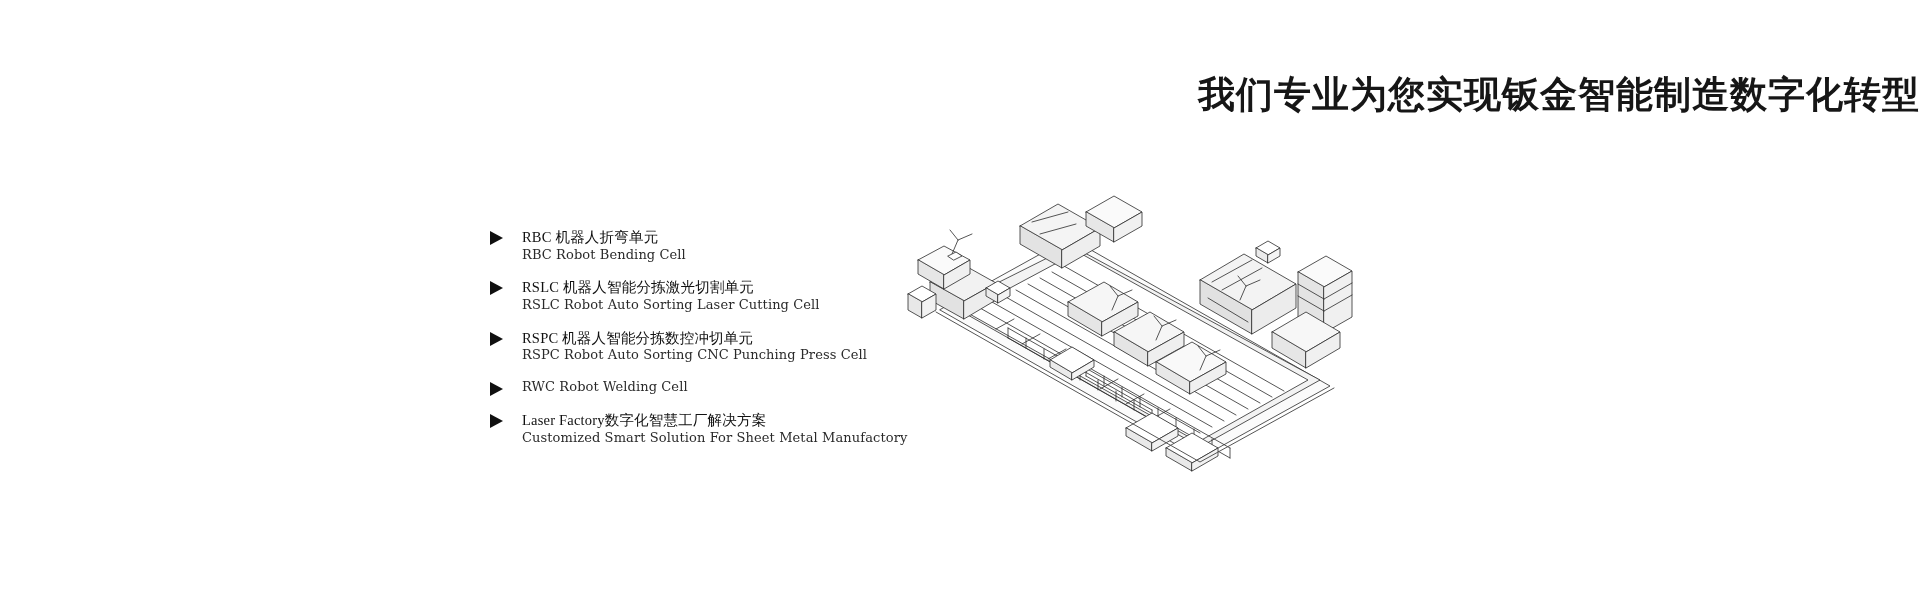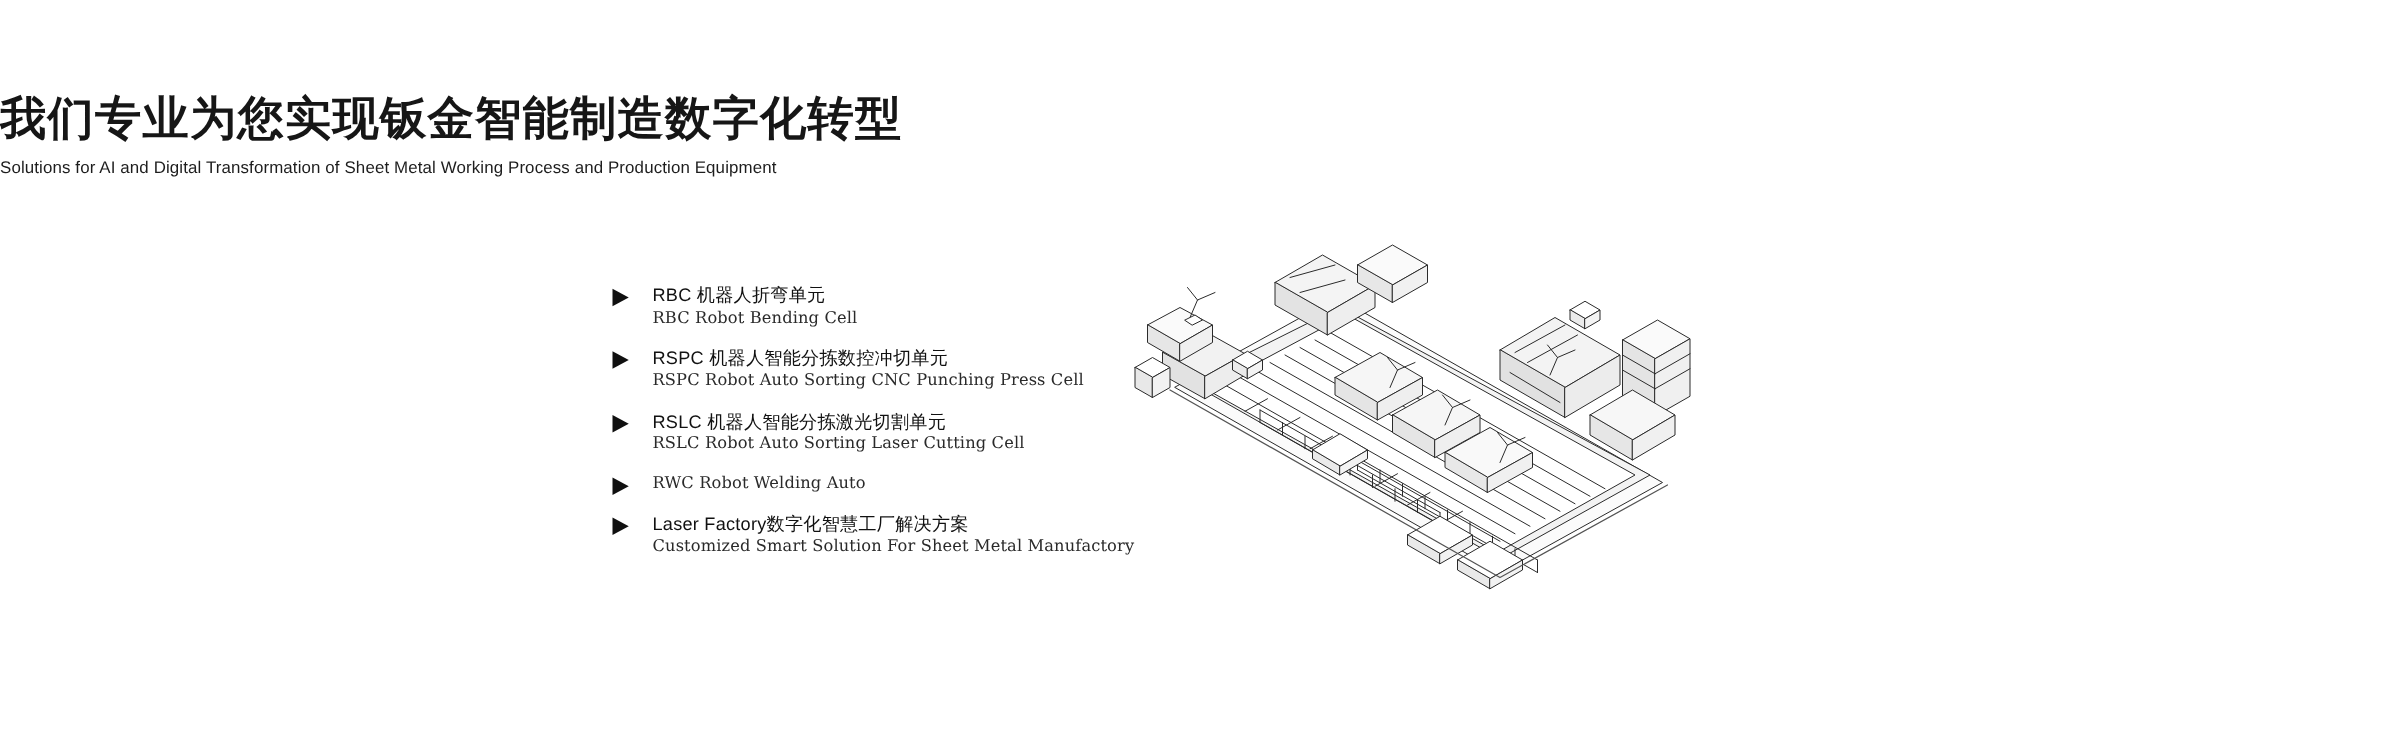--- a/index.html
+++ b/index.html
@@ -15,21 +15,21 @@
     color: #1a1a1a;
     overflow: hidden;
   }
 
   
   .heading-block {
     position: absolute;
     top: 74px;
     left: 0;
     width: 1920px;
-    text-align: left;
+    text-align: right;
   }
   .headline-cn {
     font-family: "DejaVu Sans", "Liberation Sans", sans-serif;
     font-weight: bold;
     font-size: 37px;
     letter-spacing: 1px;
     color: #161616;
     line-height: 1.15;
     white-space: nowrap;
   }
@@ -60,21 +60,21 @@
     position: absolute;
     left: 0;
     top: 3px;
     width: 0;
     height: 0;
     border-top: 7px solid transparent;
     border-bottom: 7px solid transparent;
     border-left: 13px solid #101010;
   }
   .feature-cn {
-    font-family: Liberation Sans, sans-serif;
+    font-family: Liberation Serif, serif;
     font-size: 14.5px;
     line-height: 1.28;
     color: #111111;
     white-space: nowrap;
     letter-spacing: 0.2px;
   }
   .feature-en {
     font-family: "DejaVu Serif", "Liberation Serif", serif;
     font-size: 13px;
     line-height: 1.3;
@@ -91,46 +91,45 @@
     width: 560px;
     height: 300px;
   }
   .illustration svg { display: block; }
 </style>
 </head>
 <body>
 
 <div class="heading-block">
   <div class="headline-cn">我们专业为您实现钣金智能制造数字化转型</div>
-  <div class="headline-en">Solutions for AI and Digital Transformation of Sheet Metal Working Process and Production Equipment</div>
 </div>
 
 <div class="feature-list">
 
   <div class="feature-item">
     <span class="bullet-icon"></span>
     <div class="feature-cn">RBC  机器人折弯单元</div>
     <div class="feature-en">RBC Robot Bending Cell</div>
   </div>
 
   <div class="feature-item">
     <span class="bullet-icon"></span>
+    <div class="feature-cn">RSLC  机器人智能分拣激光切割单元</div>
+    <div class="feature-en">RSLC Robot Auto Sorting Laser Cutting Cell</div>
+  </div>
+
+  <div class="feature-item">
+    <span class="bullet-icon"></span>
     <div class="feature-cn">RSPC  机器人智能分拣数控冲切单元</div>
     <div class="feature-en">RSPC Robot Auto Sorting CNC Punching Press Cell</div>
   </div>
 
   <div class="feature-item">
     <span class="bullet-icon"></span>
-    <div class="feature-cn">RSLC  机器人智能分拣激光切割单元</div>
-    <div class="feature-en">RSLC Robot Auto Sorting Laser Cutting Cell</div>
-  </div>
-
-  <div class="feature-item">
-    <span class="bullet-icon"></span>
-    <div class="feature-en">RWC Robot Welding Auto</div>
+    <div class="feature-en">RWC Robot Welding Cell</div>
   </div>
 
 
   <div class="feature-item">
     <span class="bullet-icon"></span>
     <div class="feature-cn">Laser Factory数字化智慧工厂解决方案</div>
     <div class="feature-en">Customized Smart Solution For Sheet Metal Manufactory</div>
   </div>
 
 </div>

